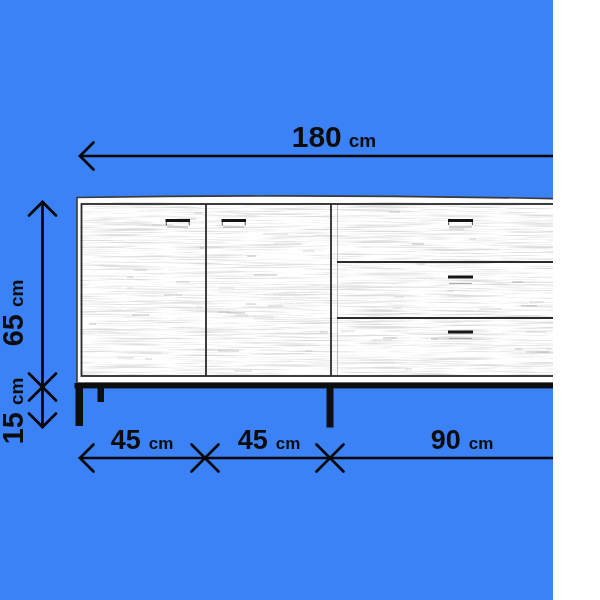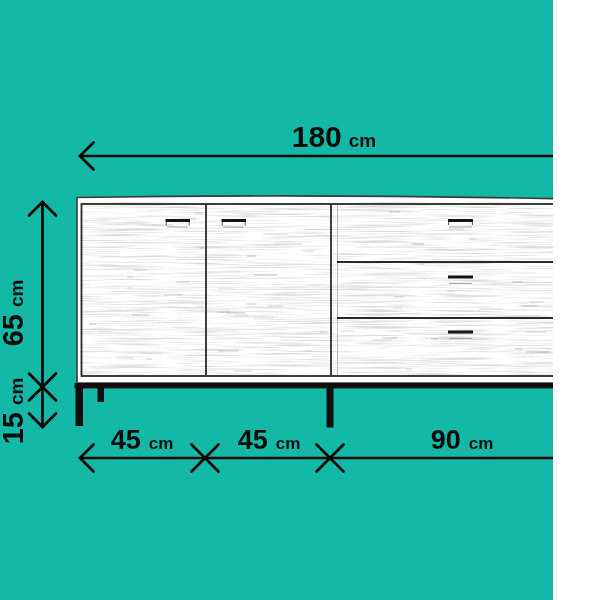--- a/index.html
+++ b/index.html
@@ -1,16 +1,16 @@
 <!DOCTYPE html>
 <html><head>
 <meta charset="utf-8">
 <style>
   html,body{margin:0;padding:0;background:#ffffff;}
-  #wrap{width:553px;height:600px;position:relative;overflow:hidden;background:#14b8a6;}
+  #wrap{width:553px;height:600px;position:relative;overflow:hidden;background:#3b82f6;}
   svg text{font-family:"Liberation Sans", sans-serif;font-weight:bold;fill:#0c0c0c;}
 </style>
 </head>
 <body>
 <div id="wrap">
 <svg width="600" height="600" viewBox="0 0 600 600">
   <defs>
     <filter id="grain" x="0" y="0" width="100%" height="100%">
       <feTurbulence type="turbulence" baseFrequency="0.012 0.45" numOctaves="2" seed="11" result="n"></feTurbulence>
       <feColorMatrix in="n" type="matrix" values="0 0 0 0 0.62  0 0 0 0 0.62  0 0 0 0 0.62  0 0 2.2 -1.5 0"></feColorMatrix>

